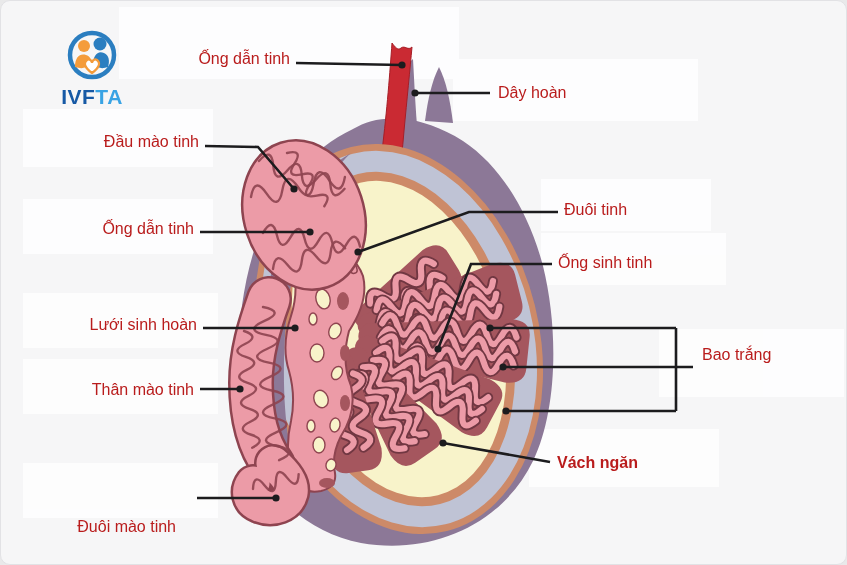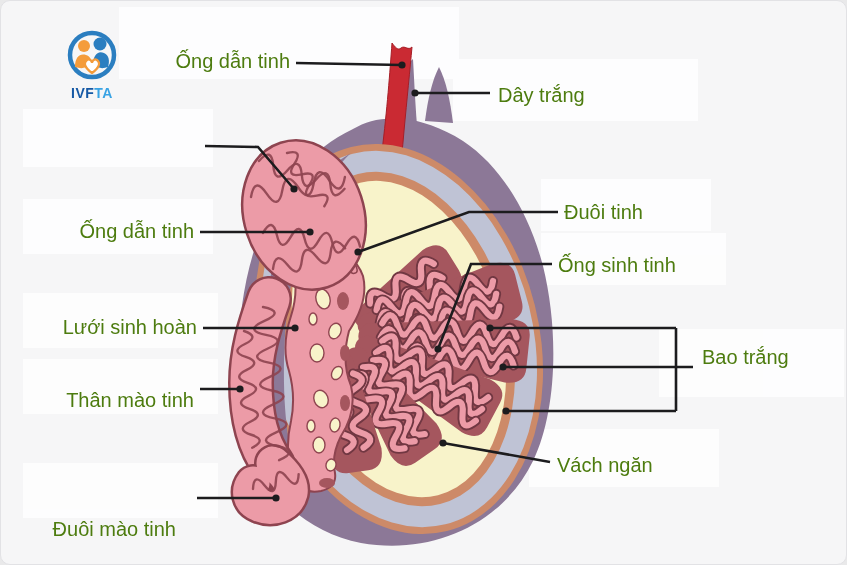--- a/index.html
+++ b/index.html
@@ -1,35 +1,35 @@
 <!DOCTYPE html>
 <html><head>
 <meta charset="utf-8">
 <style>
   html,body{margin:0;padding:0;background:#e9e9ea;}
   .stage{position:relative;width:847px;height:565px;background:#f6f6f7;border:1px solid #e2e2e5;
          border-radius:10px;overflow:hidden;box-sizing:border-box;
          font-family:"Liberation Sans",sans-serif;}
   svg.art{position:absolute;left:0;top:0;width:847px;height:565px;}
-  .lbl{position:absolute;white-space:nowrap;font-size:20px;line-height:1.25;color:#4d7c0f;}
+  .lbl{position:absolute;white-space:nowrap;font-size:16px;line-height:1.25;color:#b91c1c;}
   .lbl.r{text-align:right;}
   
   #lb-ong-dan-tinh-top{right:556px;top:48px;}
   #lb-day-chang{left:497px;top:82px;}
   #lb-dau-mao-tinh{right:647px;top:131px;}
   #lb-ong-dan-tinh{right:652px;top:218px;}
   #lb-luoi-tinh-hoan{right:649px;top:314px;}
-  #lb-than-mao-tinh{right:652px;top:387px;}
+  #lb-than-mao-tinh{right:652px;top:379px;}
   #lb-duoi-mao-tinh{right:670px;top:484px;margin-top:32px;}
   #lb-luoi-tinh{left:563px;top:199px;}
   #lb-ong-sinh-tinh{left:557px;top:252px;text-align:center;}
   #lb-bao-trang{left:701px;top:344px;}
-  #lb-vach-ngan{left:556px;top:452px;}
+  #lb-vach-ngan{left:556px;top:452px;font-weight:bold;}
   .logo{position:absolute;left:52px;top:28px;width:78px;text-align:center;}
-  .logo-text{font-weight:700;font-size:14px;letter-spacing:.5px;}
+  .logo-text{font-weight:700;font-size:21px;letter-spacing:.5px;}
   .logo-text .p1{color:#1659a5;}
   .logo-text .p2{color:#39a3e4;}
 </style>
 </head>
 <body>
 
 <div class="stage">
 
   <svg class="art" viewBox="0 0 847 565">
 
@@ -220,21 +220,22 @@
       <circle cx="24" cy="17" r="6" fill="#f49c3b"></circle>
       <path fill="#f49c3b" d="M 15,38 C 15,28 20,24 26,26 C 30,27 32,31 31,36 Q 24,41 15,38 Z"></path>
       <circle cx="40" cy="15" r="6.5" fill="#2b7ec0"></circle>
       <path fill="#2b7ec0" d="M 33,36 C 33,26 38,21 44,24 C 49,26 50,32 48,38 Q 40,41 33,36 Z"></path>
       <path d="M 32,44 C 25,39 23,34 27,31 C 29.5,29.5 32,31.5 32,34 C 32,31.5 34.5,29.5 37,31 C 41,34 39,39 32,44 Z" fill="#ffffff" stroke="#f49c3b" stroke-width="2.2"></path>
     </svg>
     <div class="logo-text"><span class="p1">IVF</span><span class="p2">TA</span></div>
   </div>
 
   <div class="lbl r" id="lb-ong-dan-tinh-top">Ống dẫn tinh</div>
-  <div class="lbl" id="lb-day-chang">Dây trắng</div>
+  <div class="lbl" id="lb-day-chang">Dây hoàn</div>
+  <div class="lbl r" id="lb-dau-mao-tinh">Đầu mào tinh</div>
   <div class="lbl r" id="lb-ong-dan-tinh">Ống dẫn tinh</div>
   <div class="lbl r" id="lb-luoi-tinh-hoan">Lưới sinh hoàn</div>
   <div class="lbl r" id="lb-than-mao-tinh">Thân mào tinh</div>
   <div class="lbl r" id="lb-duoi-mao-tinh">Đuôi mào tinh</div>
   <div class="lbl" id="lb-luoi-tinh">Đuôi tinh</div>
   <div class="lbl" id="lb-ong-sinh-tinh">Ống sinh tinh</div>
   <div class="lbl" id="lb-bao-trang">Bao trắng</div>
   <div class="lbl" id="lb-vach-ngan">Vách ngăn</div>
 </div>
 

